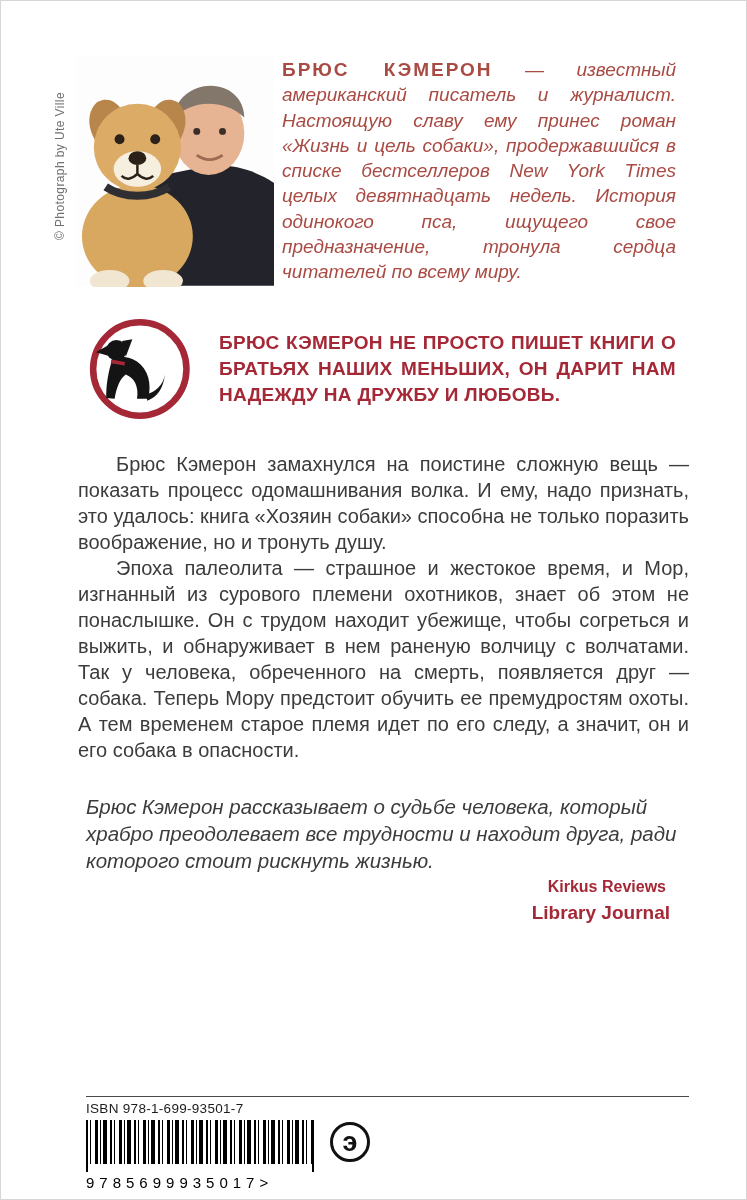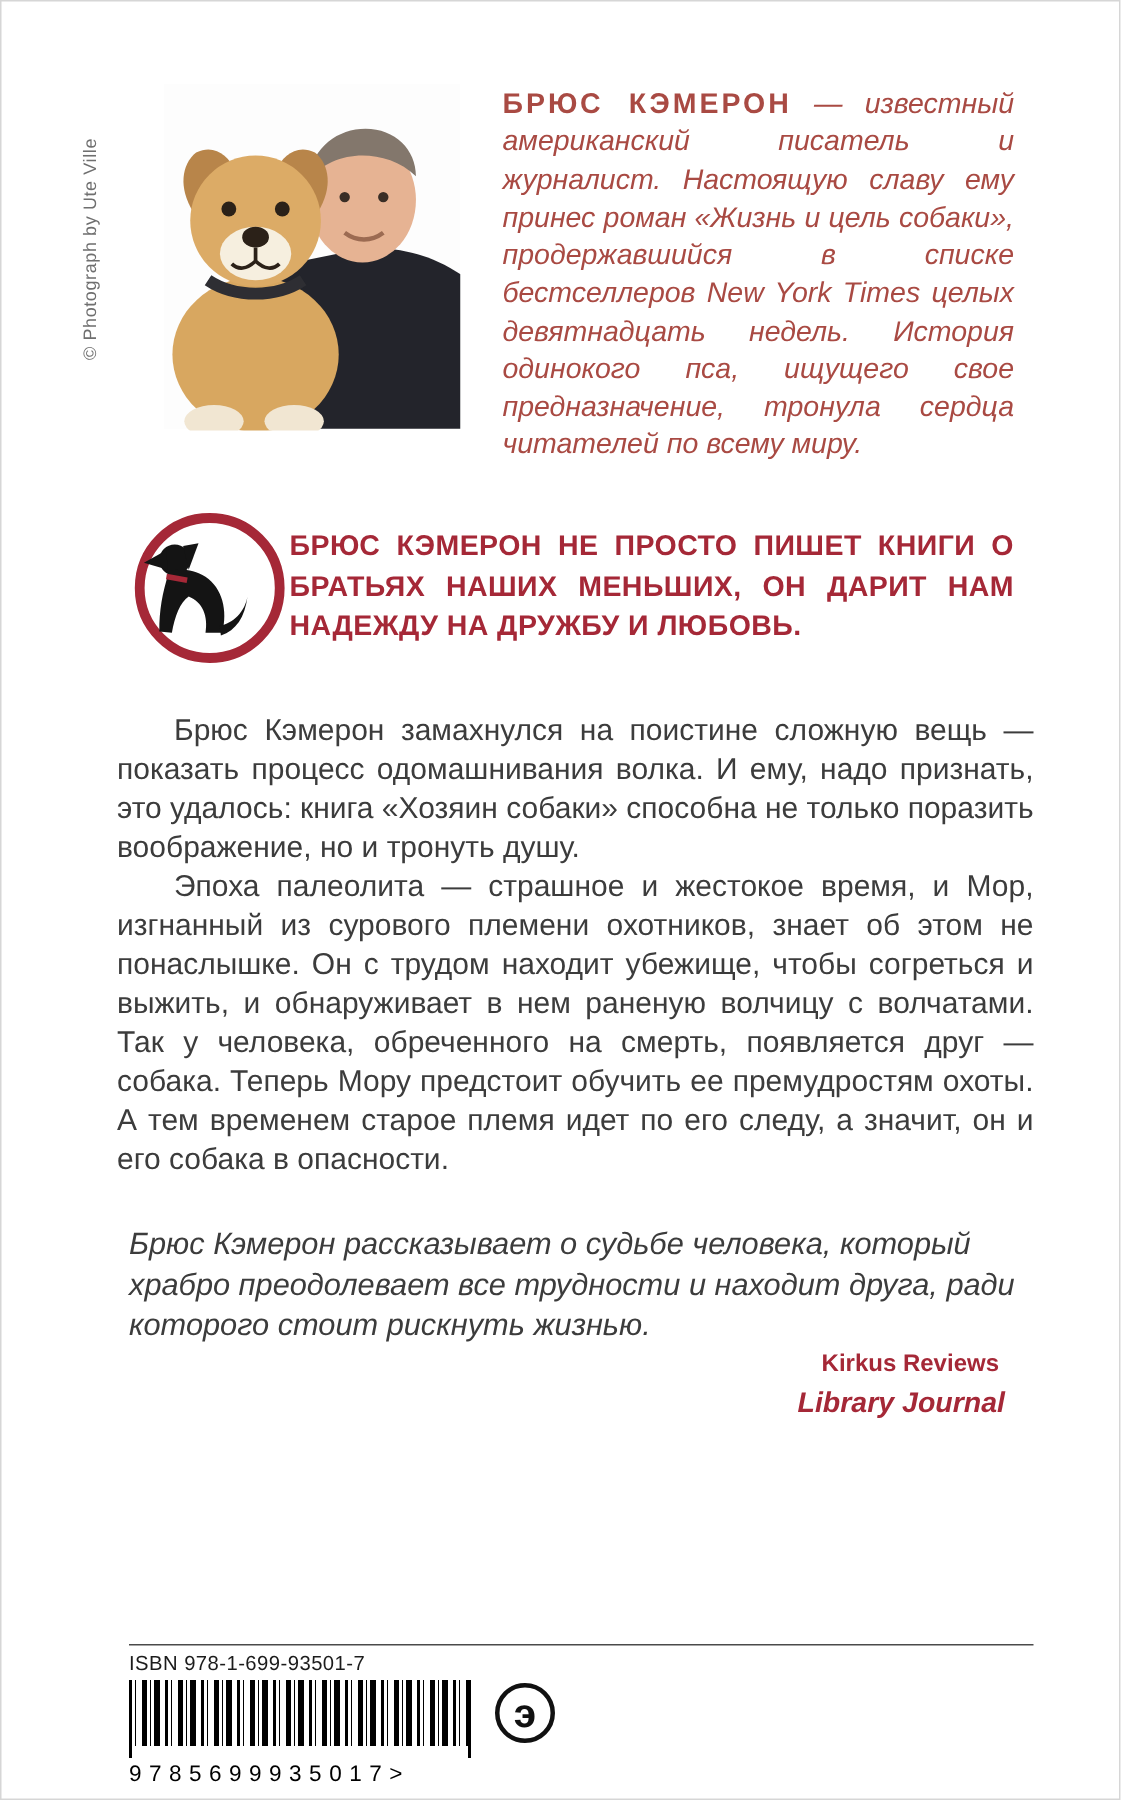--- a/index.html
+++ b/index.html
@@ -8,21 +8,21 @@
     width:747px;height:1200px;
     margin:0 auto;
     background:#ffffff;
     border:1px solid #d6d6d6;
     box-sizing:border-box;
     overflow:hidden;
     font-family:"Liberation Sans", sans-serif;
     color:#3c3c3c;
   }
   
-  .top{display:flex;gap:28px;padding:54px 70px 0 75px;margin-left:33px;}
+  .top{display:flex;gap:8px;padding:54px 70px 0 75px;}
   .photo-credit{
     position:absolute;
     left:-36px;top:158px;
     width:190px;
     text-align:center;
     transform:rotate(-90deg);
     font-size:12px;
     color:#6f6f6f;
     letter-spacing:.4px;
     white-space:nowrap;
@@ -33,40 +33,40 @@
     flex:1;
     font-size:19px;
     line-height:1.33;
     text-align:justify;
     color:#a94a43;
     padding-top:2px;
   }
   .bio .bio-name{font-style:normal;font-weight:bold;letter-spacing:2px;}
   .bio .bio-text{font-style:italic;}
   
-  .tagline-row{display:flex;align-items:center;padding:26px 70px 0 80px;}
+  .tagline-row{display:flex;align-items:center;gap:26px;padding:26px 70px 0 80px;}
   .dog-logo{width:112px;height:112px;flex:0 0 auto;}
   .dog-logo svg{display:block;width:100%;height:100%;}
   .tagline{
     flex:1;
     font-size:19px;
     font-weight:bold;
     line-height:1.38;
     color:#a52837;
     text-align:justify;
     letter-spacing:.3px;
   }
   
   .annotation{padding:26px 57px 0 77px;font-size:20px;line-height:1.3;text-align:justify;}
   .annotation p{margin:0;text-indent:38px;}
   
   .review-1{padding:30px 57px 0 85px;font-size:20.5px;line-height:1.32;font-style:italic;color:#3c3c3c;}
   .review-1-source{padding:4px 80px 0 0;text-align:right;font-size:16px;font-weight:bold;color:#a52837;}
   .review-2{padding:16px 57px 0 85px;font-size:20.5px;line-height:1.3;font-style:italic;font-weight:bold;color:#a52837;}
-  .review-2-source{padding:6px 76px 0 0;text-align:right;font-size:19px;font-weight:bold;color:#a52837;font-style:italic;}
+  .review-2-source{padding:6px 76px 0 0;text-align:right;font-size:19px;font-weight:bold;color:#a52837;}
   
   .footer{
     position:absolute;left:85px;right:57px;bottom:8px;
     border-top:1.5px solid #4a4a4a;
     padding-top:4px;
   }
   .isbn{font-size:13.5px;color:#1c1c1c;letter-spacing:.3px;}
   .barcode-row{display:flex;align-items:flex-start;gap:16px;margin-top:4px;}
   .barcode{width:228px;}
   .bars{

